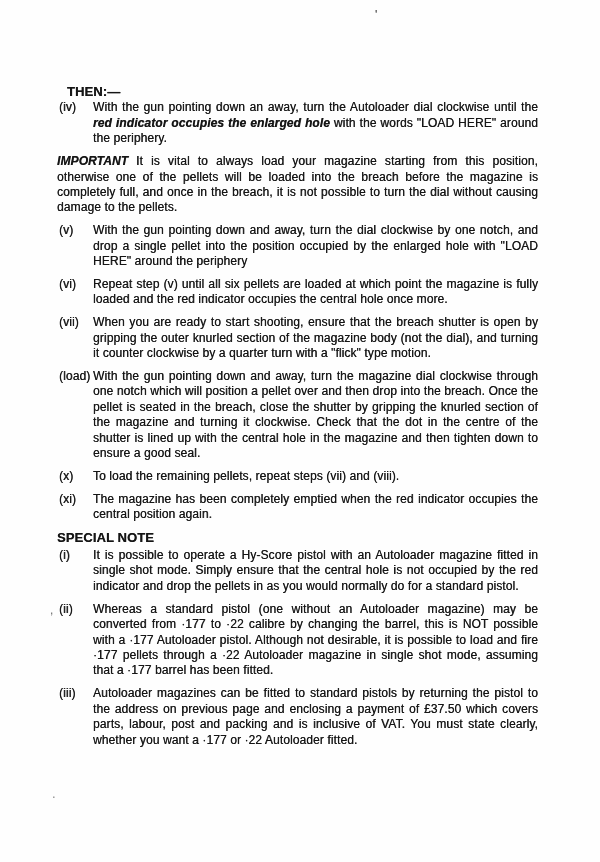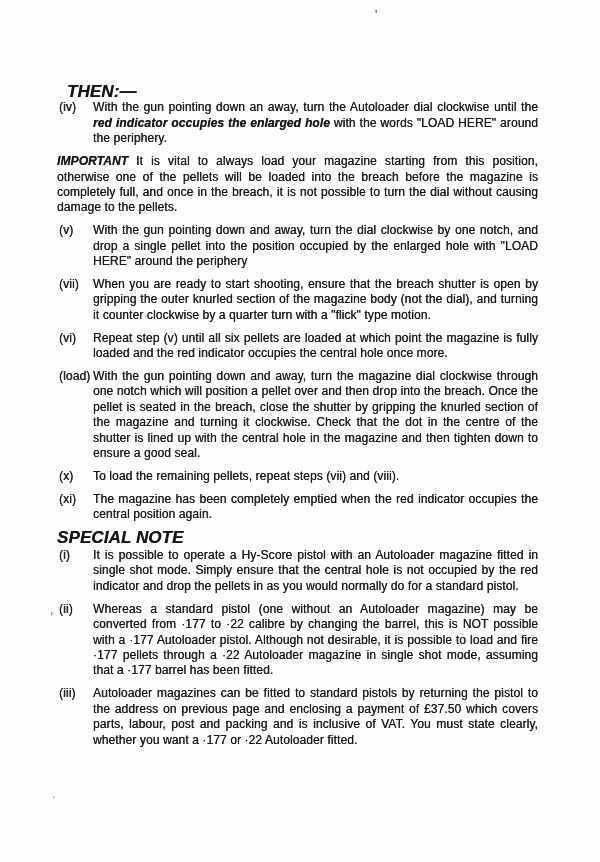--- a/index.html
+++ b/index.html
@@ -22,23 +22,22 @@
     top: 84px;
     width: 481px;
     font-size: 12px;
     line-height: 15.4px;
     letter-spacing: 0.1px;
     text-shadow: 0.3px 0.3px 0.5px rgba(25,25,25,0.8);
     filter: blur(0.22px);
   }
   .heading {
     font-weight: bold;
-    font-size: 17px;
+    font-size: 13px;
     margin: 0;
-    font-style: italic;
   }
   .heading.then {
     margin-left: 10px;
     margin-bottom: 1px;
   }
   .heading.special {
     margin-top: 4px;
     margin-bottom: 2.5px;
   }
   .item {
@@ -106,27 +105,27 @@
     </div>
 
     <p class="para"><span class="bi">IMPORTANT</span><span> It is vital to always load your magazine starting from this position, otherwise one of the pellets will be loaded into the breach before the magazine is completely full, and once in the breach, it is not possible to turn the dial without causing damage to the pellets.</span></p>
 
     <div class="item">
       <span class="label">(v)</span>
       <p class="body">With the gun pointing down and away, turn the dial clockwise by one notch, and drop a single pellet into the position occupied by the enlarged hole with "LOAD HERE" around the periphery</p>
     </div>
 
     <div class="item">
-      <span class="label">(vii)</span>
-      <p class="body">When you are ready to start shooting, ensure that the breach shutter is open by gripping the outer knurled section of the magazine body (not the dial), and turning it counter clockwise by a quarter turn with a "flick" type motion.</p>
+      <span class="label">(vi)</span>
+      <p class="body">Repeat step (v) until all six pellets are loaded at which point the magazine is fully loaded and the red indicator occupies the central hole once more.</p>
     </div>
 
     <div class="item">
-      <span class="label">(vi)</span>
-      <p class="body">Repeat step (v) until all six pellets are loaded at which point the magazine is fully loaded and the red indicator occupies the central hole once more.</p>
+      <span class="label">(vii)</span>
+      <p class="body">When you are ready to start shooting, ensure that the breach shutter is open by gripping the outer knurled section of the magazine body (not the dial), and turning it counter clockwise by a quarter turn with a "flick" type motion.</p>
     </div>
 
     <div class="item">
       <span class="label">(load)</span>
       <p class="body">With the gun pointing down and away, turn the magazine dial clockwise through one notch which will position a pellet over and then drop into the breach. Once the pellet is seated in the breach, close the shutter by gripping the knurled section of the magazine and turning it clockwise. Check that the dot in the centre of the shutter is lined up with the central hole in the magazine and then tighten down to ensure a good seal.</p>
     </div>
 
 
     <div class="item">
       <span class="label">(x)</span>

